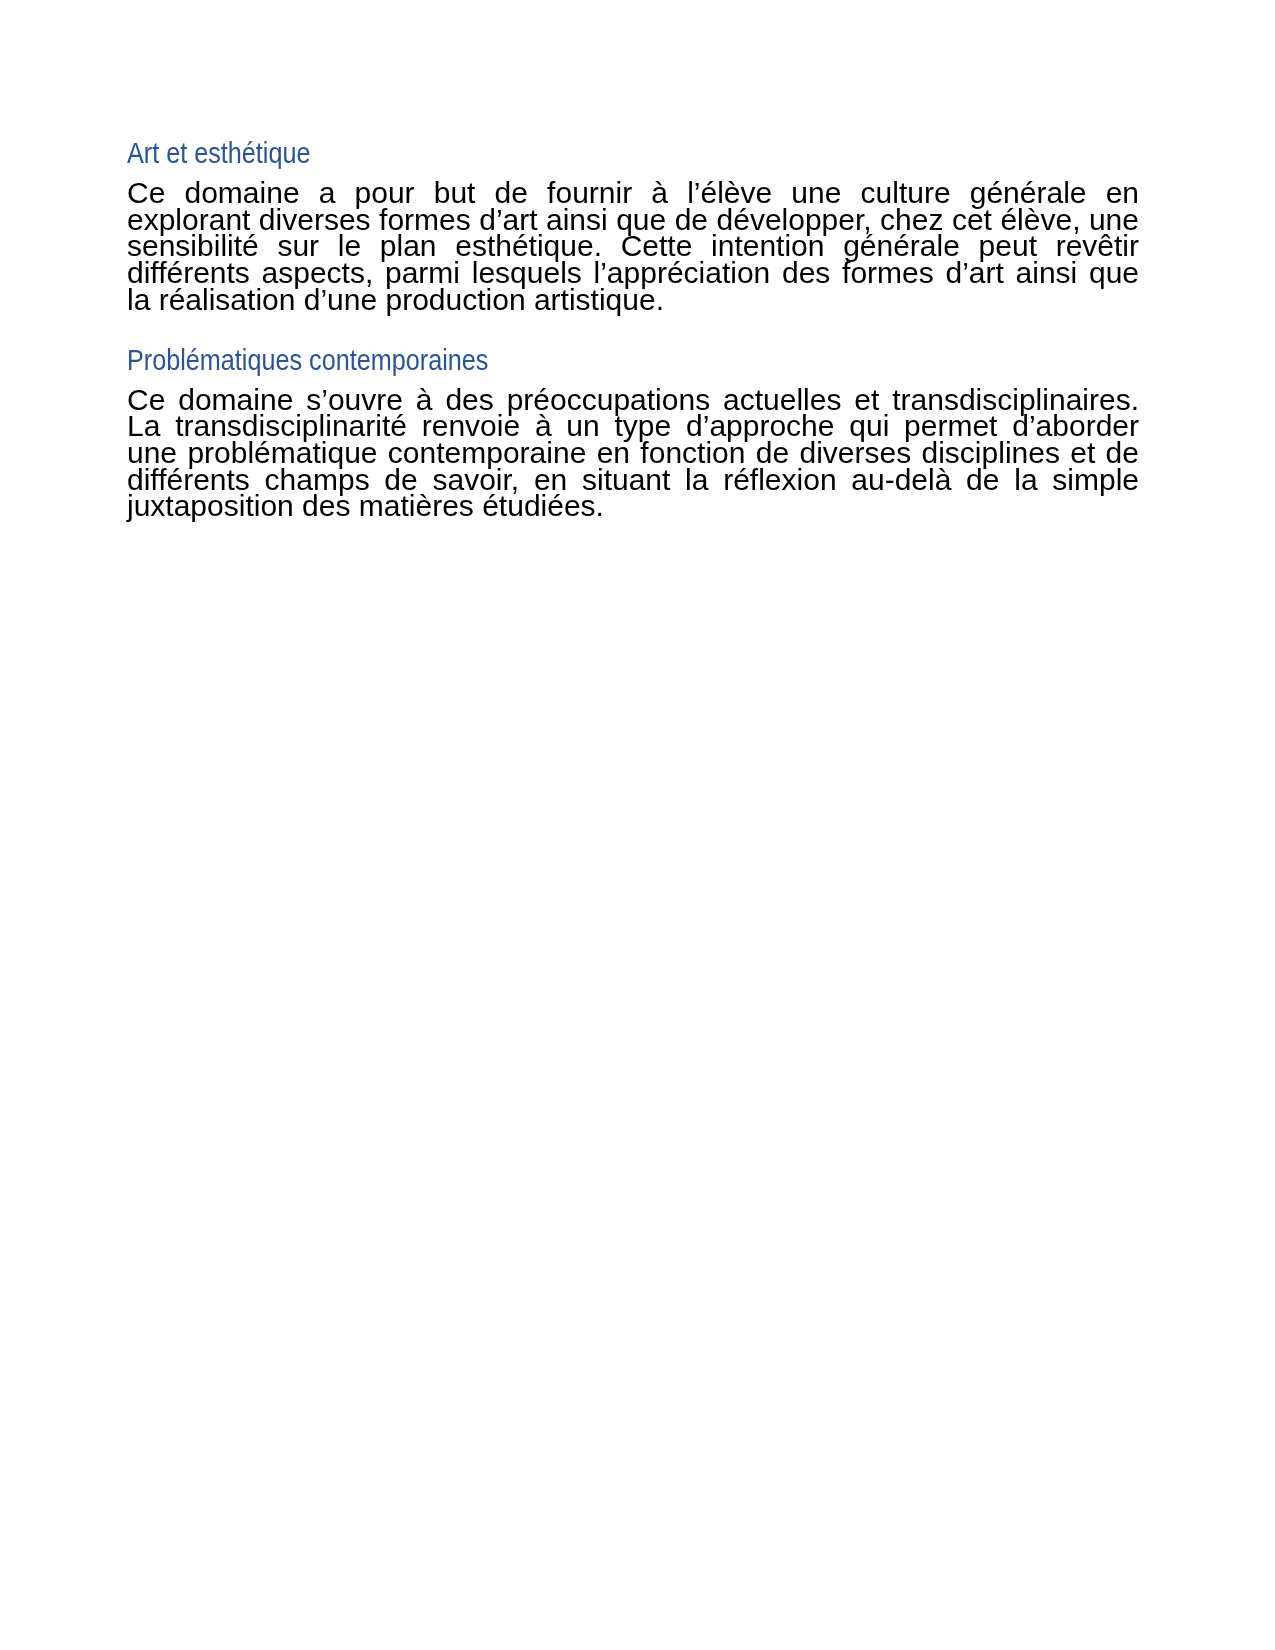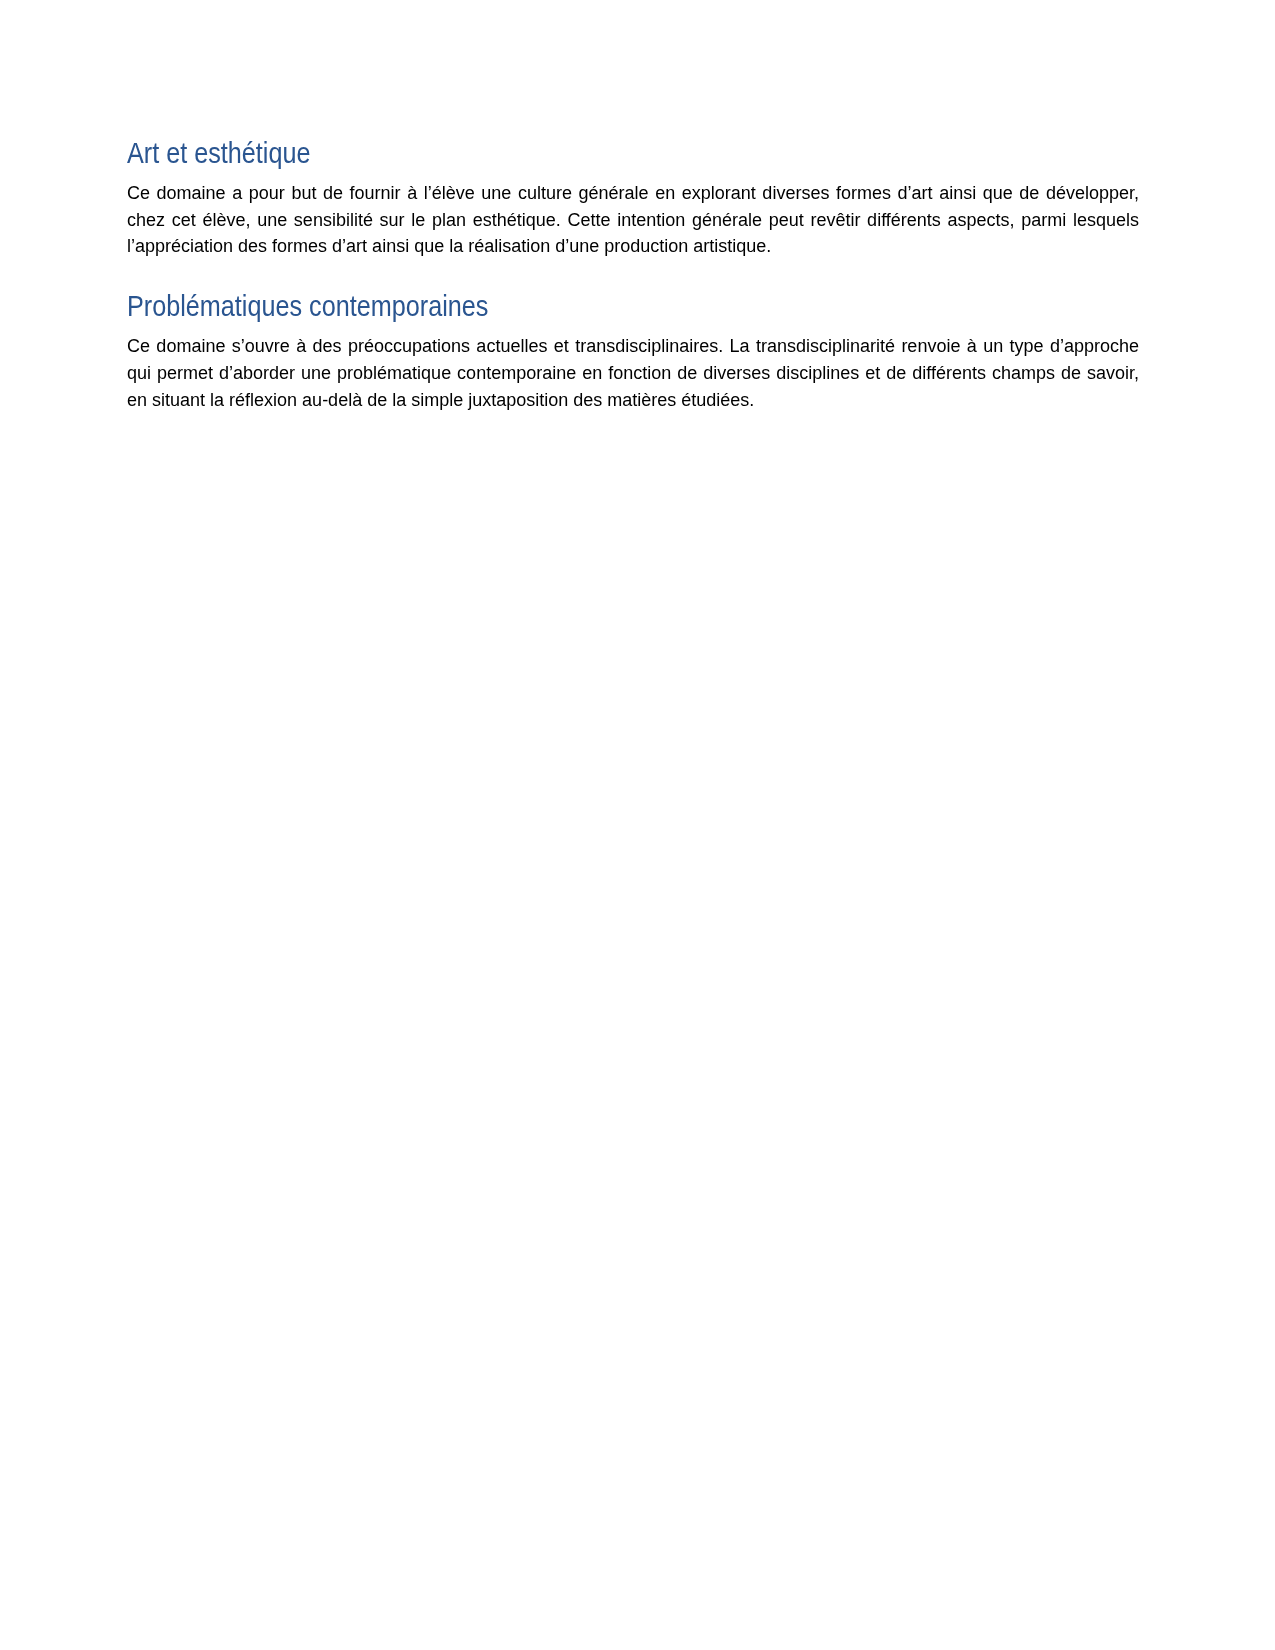--- a/index.html
+++ b/index.html
@@ -30,21 +30,21 @@
     font-size: 30px;
     line-height: 31px;
     font-weight: 400;
     margin: 0 0 12px 0;
     letter-spacing: 0px;
     transform: scaleX(0.84);
     transform-origin: 0 50%;
     white-space: nowrap;
   }
   .section-body {
-    font-size: 18px;
+    font-size: 30px;
     line-height: 26.7px;
     margin: 0;
     text-align: justify;
     color: var(--body-color, #000000);
   }
   .page-number {
     position: absolute;
     left: 0;
     top: 1549px;
     width: 100%;

